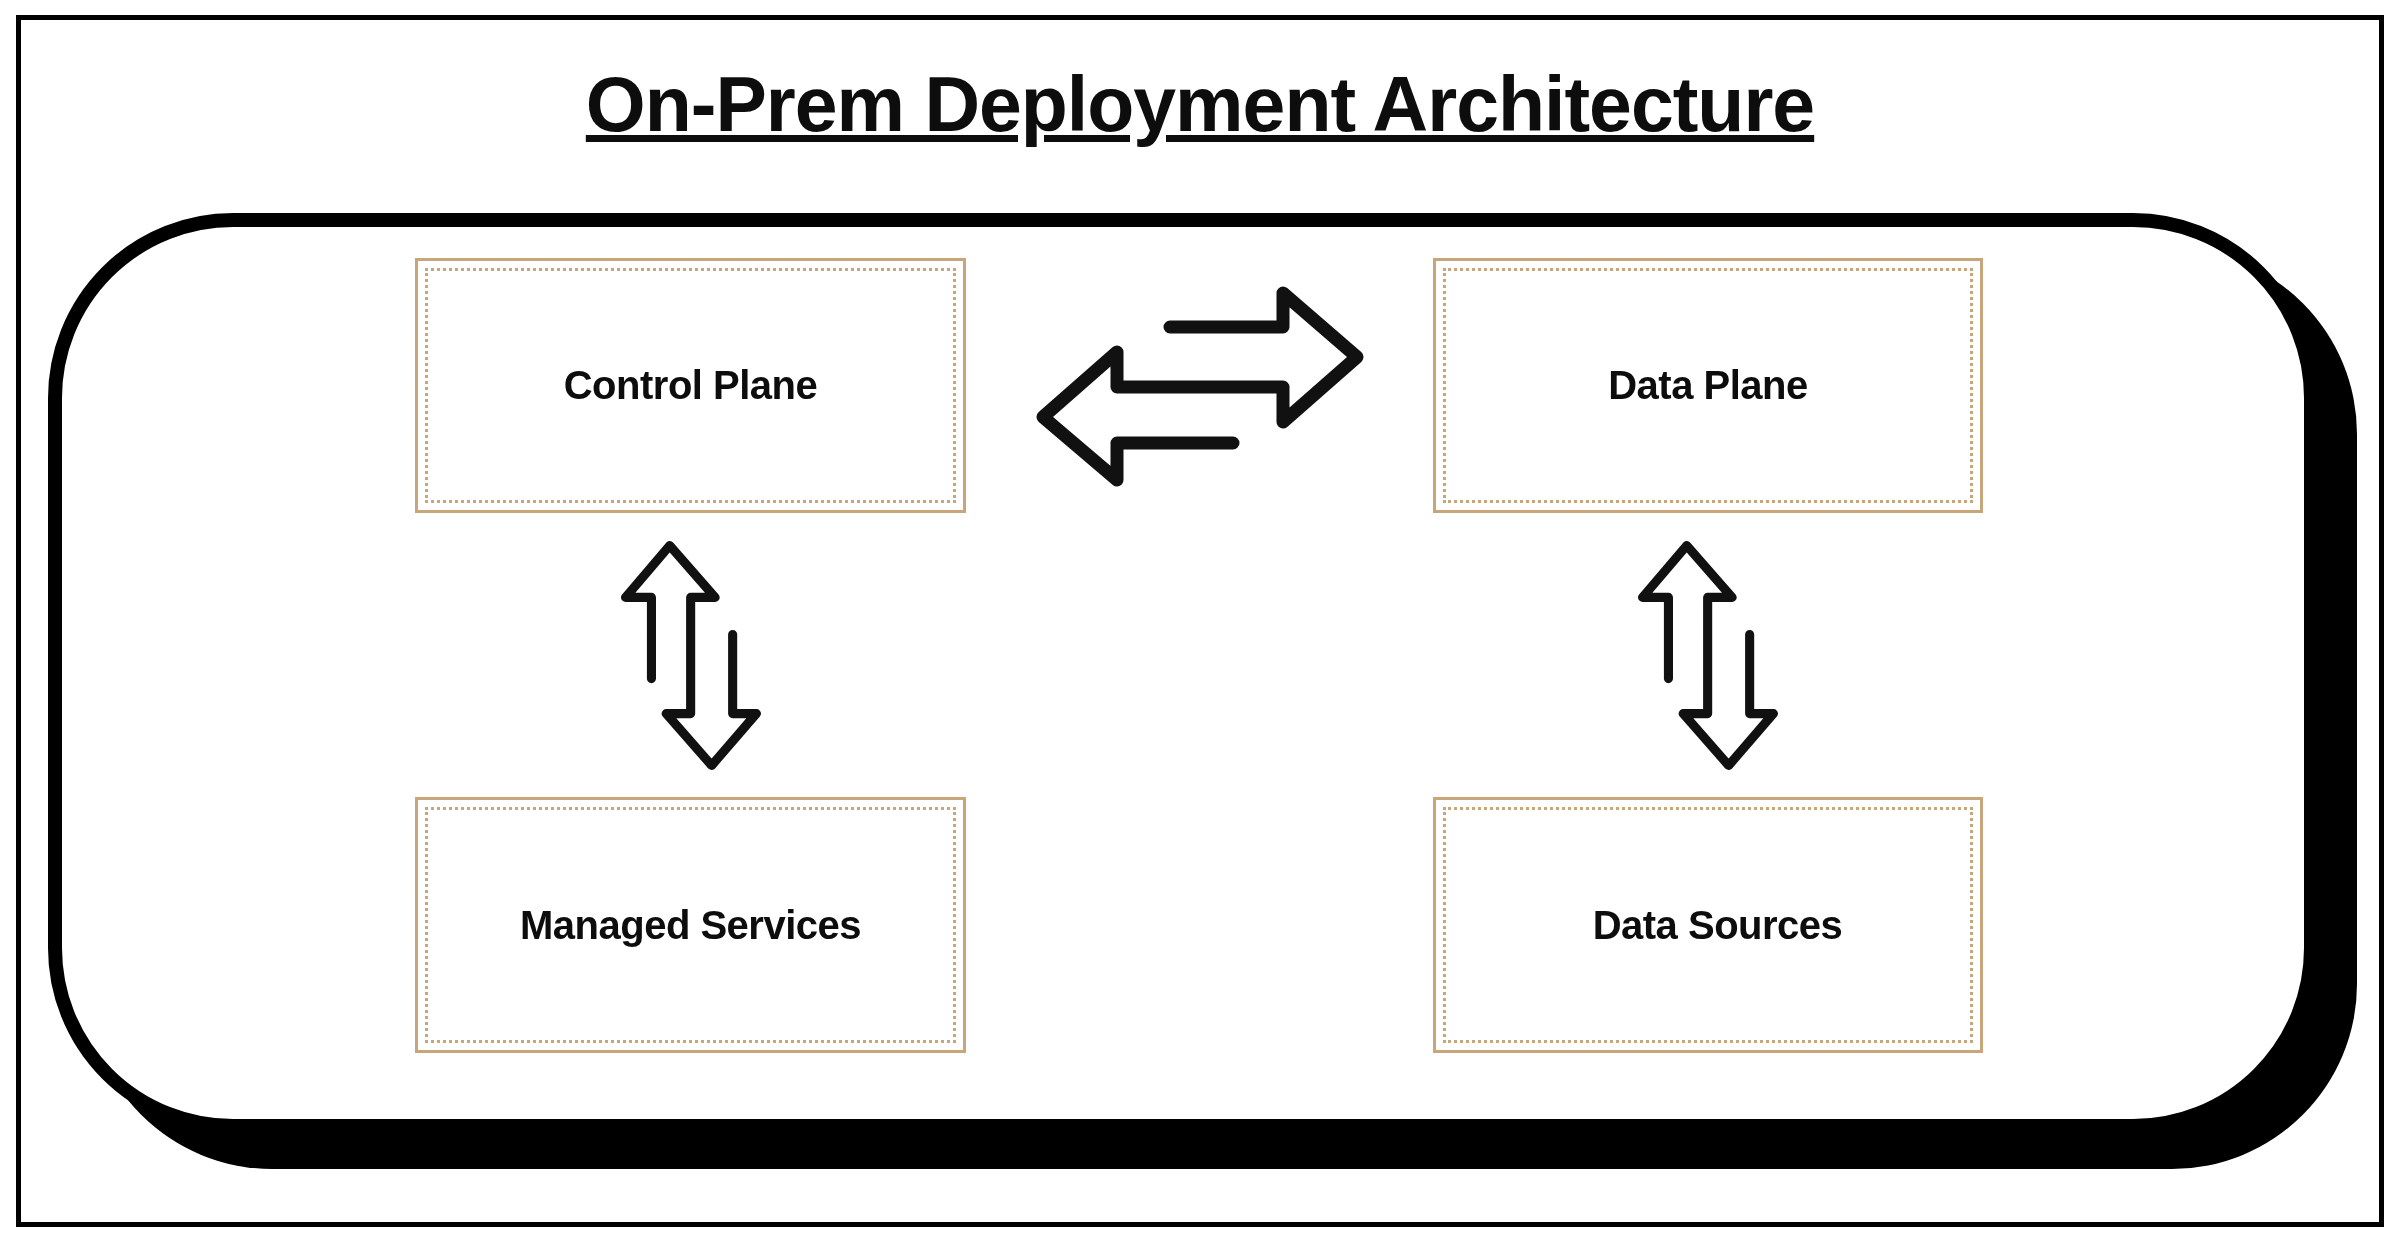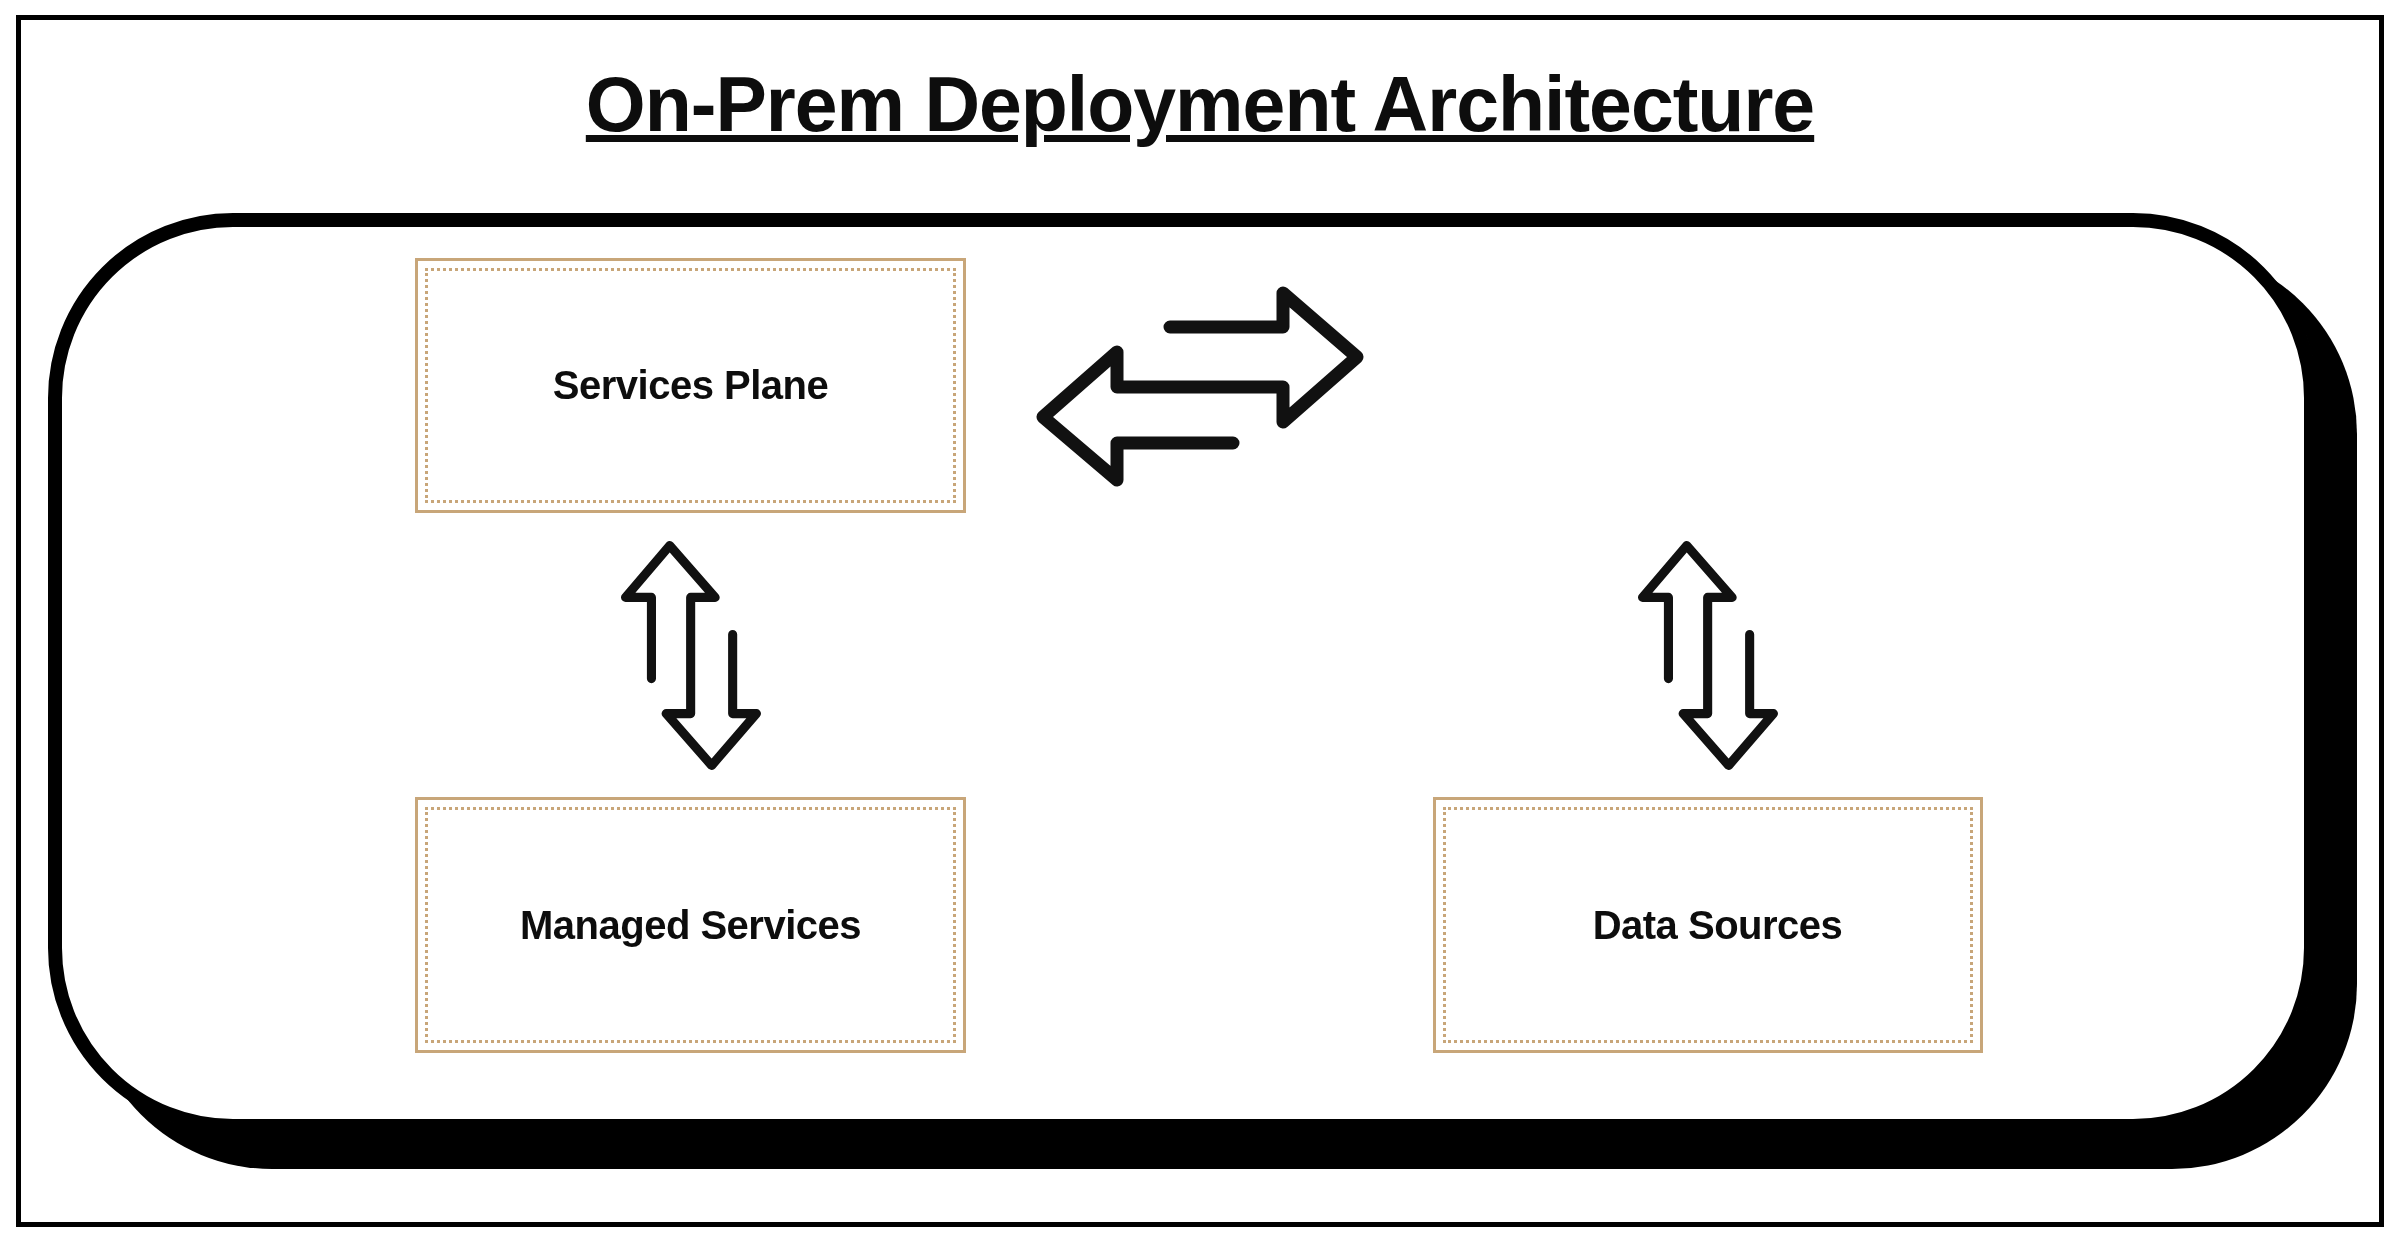--- a/index.html
+++ b/index.html
@@ -110,23 +110,26 @@
     </defs>
   </svg>
 
   <div class="outer-frame"></div>
 
   <h1 class="title">On-Prem Deployment Architecture</h1>
 
   <div class="container-shape"></div>
 
   <div class="node" id="node-control-plane">
-    <span class="node-label">Services Plane</span>
+    <span class="node-label">Control Plane</span>
   </div>
 
+  <div class="node" id="node-data-plane">
+    <span class="node-label">Data Plane</span>
+  </div>
 
   <div class="node" id="node-managed-services">
     <span class="node-label">Managed Services</span>
   </div>
 
   <div class="node" id="node-data-sources">
     <span class="node-label">Data Sources</span>
   </div>
 
   <div class="arrow" id="arrow-horizontal">

